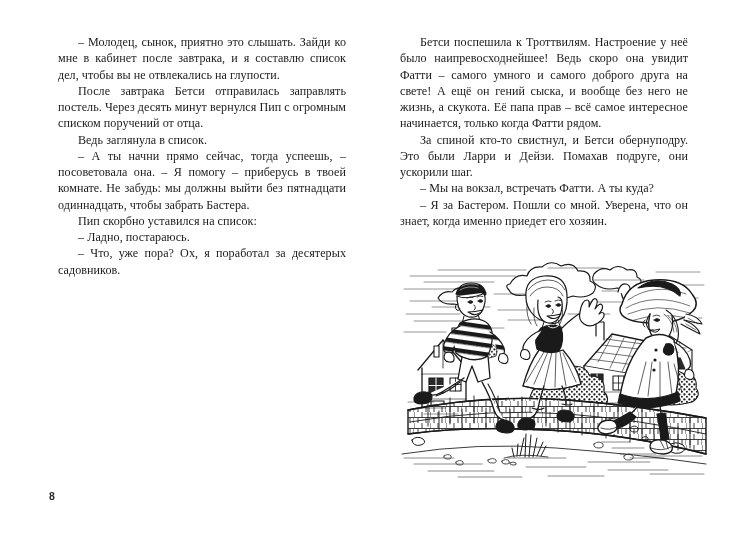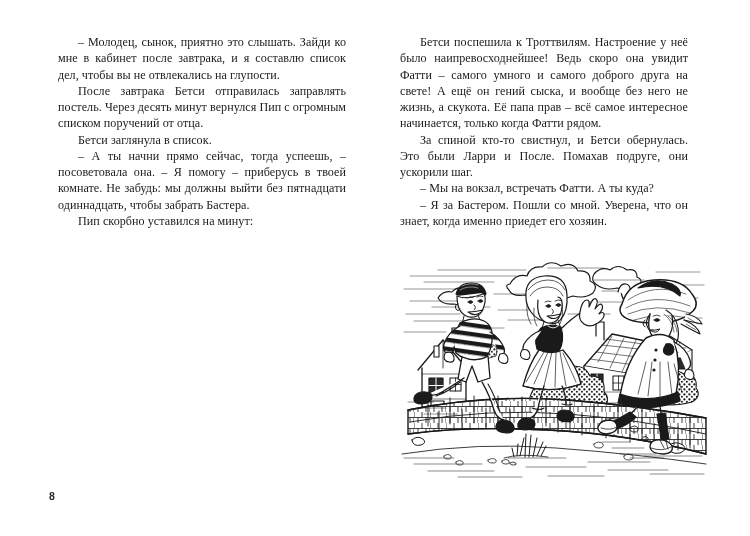--- a/index.html
+++ b/index.html
@@ -66,30 +66,32 @@
 </head>
 <body>
 
 <div class="page">
 
   <div class="spread">
 
     <div class="col col-left">
       <p>– Молодец, сынок, приятно это слышать. Зайди ко мне в кабинет после завтрака, и я со­ставлю список дел, чтобы вы не отвлекались на глупости.</p>
       <p>После завтрака Бетси отправилась заправ­лять постель. Через десять минут вернулся Пип с огромным списком поручений от отца.</p>
-      <p>Бетси заглянула в список.</p>
+      <p>Ведь заглянула в список.</p>
       <p>– А ты начни прямо сейчас, тогда успеешь, – посоветовала она. – Я помогу – приберусь в тво­ей комнате. Не забудь: мы должны выйти без пятнадцати одиннадцать, чтобы забрать Бастера.</p>
-      <p>Пип скорбно уставился на минут:</p>
+      <p>Пип скорбно уставился на список:</p>
+      <p>– Ладно, постараюсь.</p>
+      <p>– Что, уже пора? Ох, я поработал за десяте­рых садовников.</p>
     </div>
 
     <div class="folio">8</div>
 
     <div class="col col-right">
       <p>Бетси поспешила к Троттвилям. Настроение у неё было наипревосходнейшее! Ведь скоро она увидит Фатти – самого умного и самого доброго друга на свете! А ещё он гений сыска, и вообще без него не жизнь, а скукота. Её папа прав – всё самое интересное начинается, только когда Фат­ти рядом.</p>
-      <p>За спиной кто-то свистнул, и Бетси оберну­лась. Это были Ларри и После. Помахав подру­ге, они ускорили шаг.</p>
+      <p>За спиной кто-то свистнул, и Бетси оберну­подру. Это были Ларри и Дейзи. Помахав подру­ге, они ускорили шаг.</p>
       <p>– Мы на вокзал, встречать Фатти. А ты куда?</p>
       <p>– Я за Бастером. Пошли со мной. Уверена, что он знает, когда именно приедет его хозяин.</p>
     </div>
 
     <div class="illo-wrap">
       <svg viewBox="0 0 312 222" xmlns="http://www.w3.org/2000/svg">
         <defs>
 
           <pattern id="hatchA" width="4" height="4" patternUnits="userSpaceOnUse" patternTransform="rotate(35)">
             <line x1="0" y1="0" x2="0" y2="4" stroke="#1a1a1a" stroke-width="1.1"></line>

